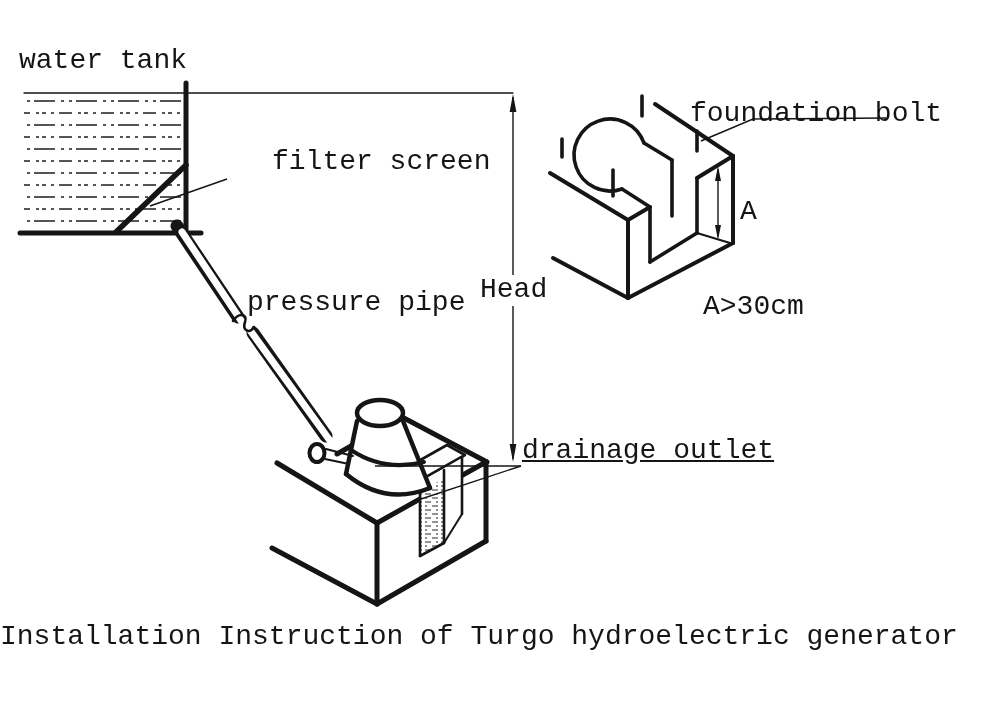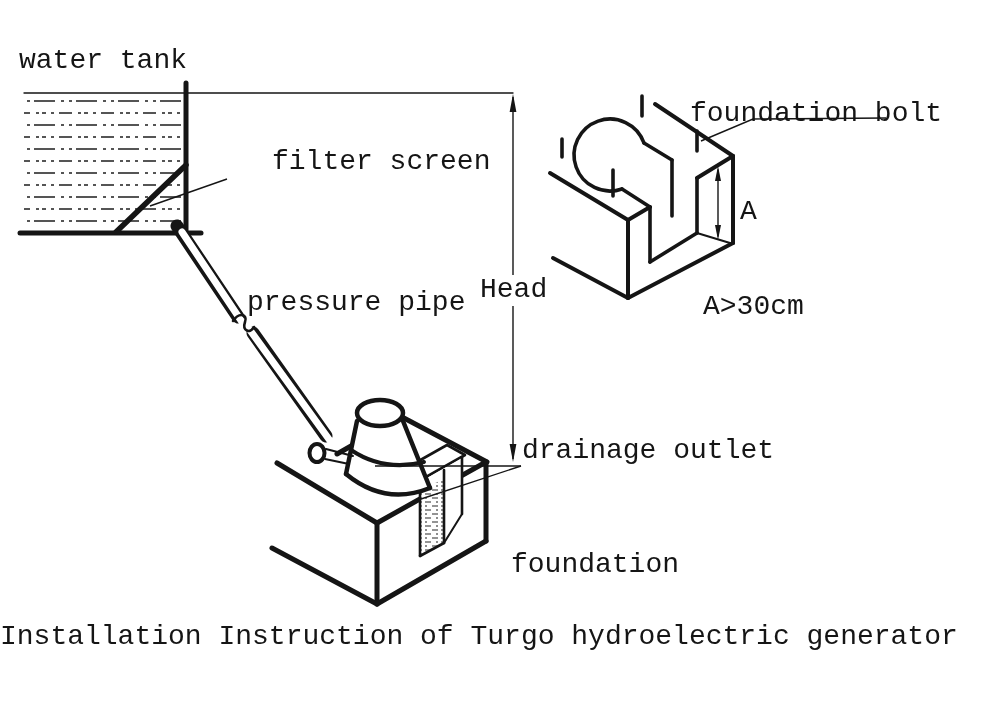--- a/index.html
+++ b/index.html
@@ -131,19 +131,18 @@
       <path d="M375,466 L521,466"></path>
       <path d="M521,466 L418,500"></path>
       <path d="M886,118 L753,119 L701,141"></path>
     </g>
   </svg>
 
   <div class="lbl" style="left:19px;top:46px;">water tank</div>
   <div class="lbl" style="left:232px;top:147px;margin-left:40px;">filter screen</div>
   <div class="lbl" style="left:247px;top:277px;margin-top:11px;">pressure pipe</div>
   <div class="lbl masked" style="left:477px;top:263px;margin-top:12px;">Head</div>
-  <div class="lbl" style="left:522px;top:436px;">drainage outlet</div>
-  <div class="lbl" style="left:511px;top:550px;">foundation</div>
+  <div class="lbl" style="left:522px;top:436px;text-decoration:underline;">drainage outlet</div>
   <div class="lbl" style="left:690px;top:86px;margin-top:13px;">foundation bolt</div>
   <div class="lbl" style="left:740px;top:197px;">A</div>
   <div class="lbl" style="left:703px;top:292px;text-align:right;">A&gt;30cm</div>
   <div class="caption">Installation Instruction of Turgo hydroelectric generator</div>
 </div>
 
 </body></html>

